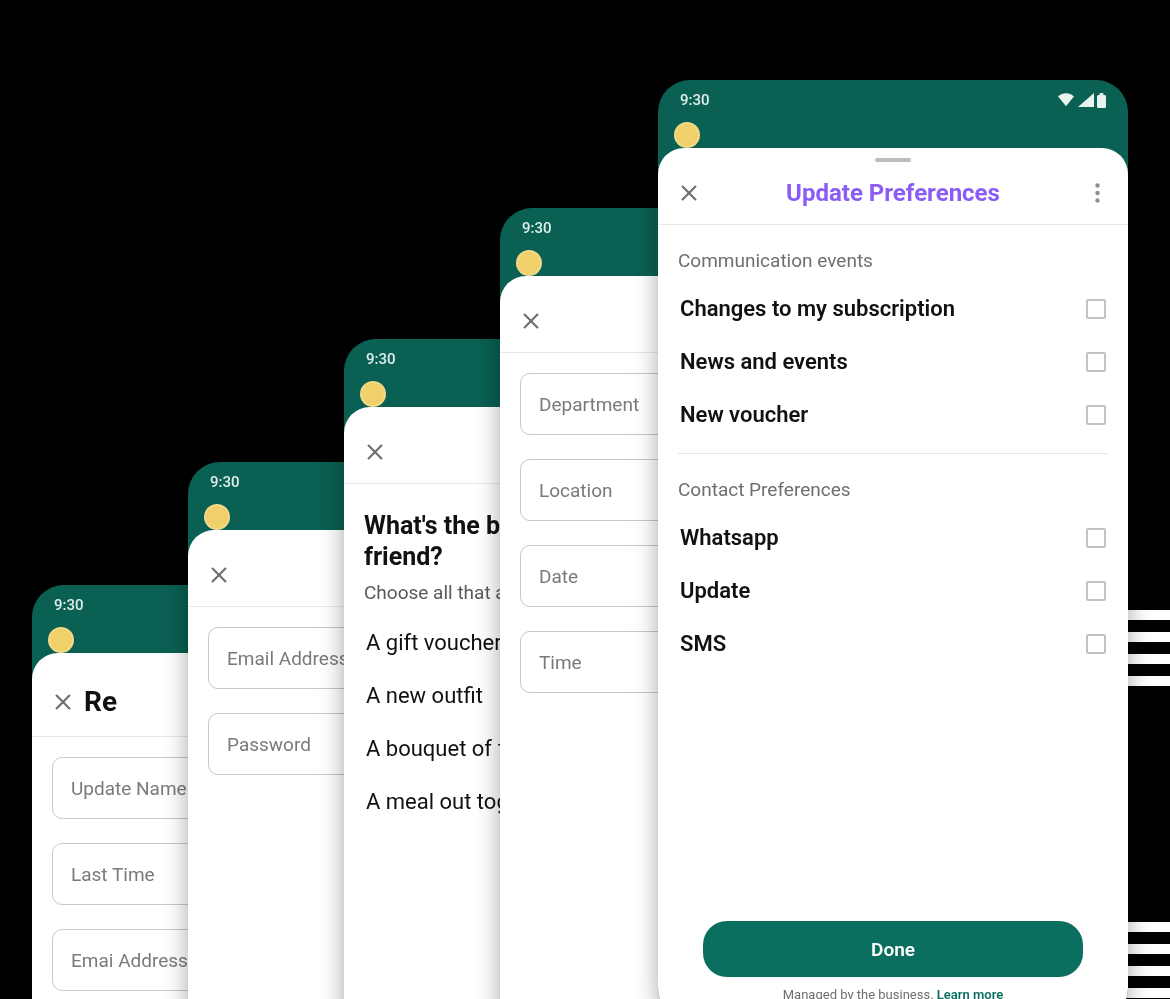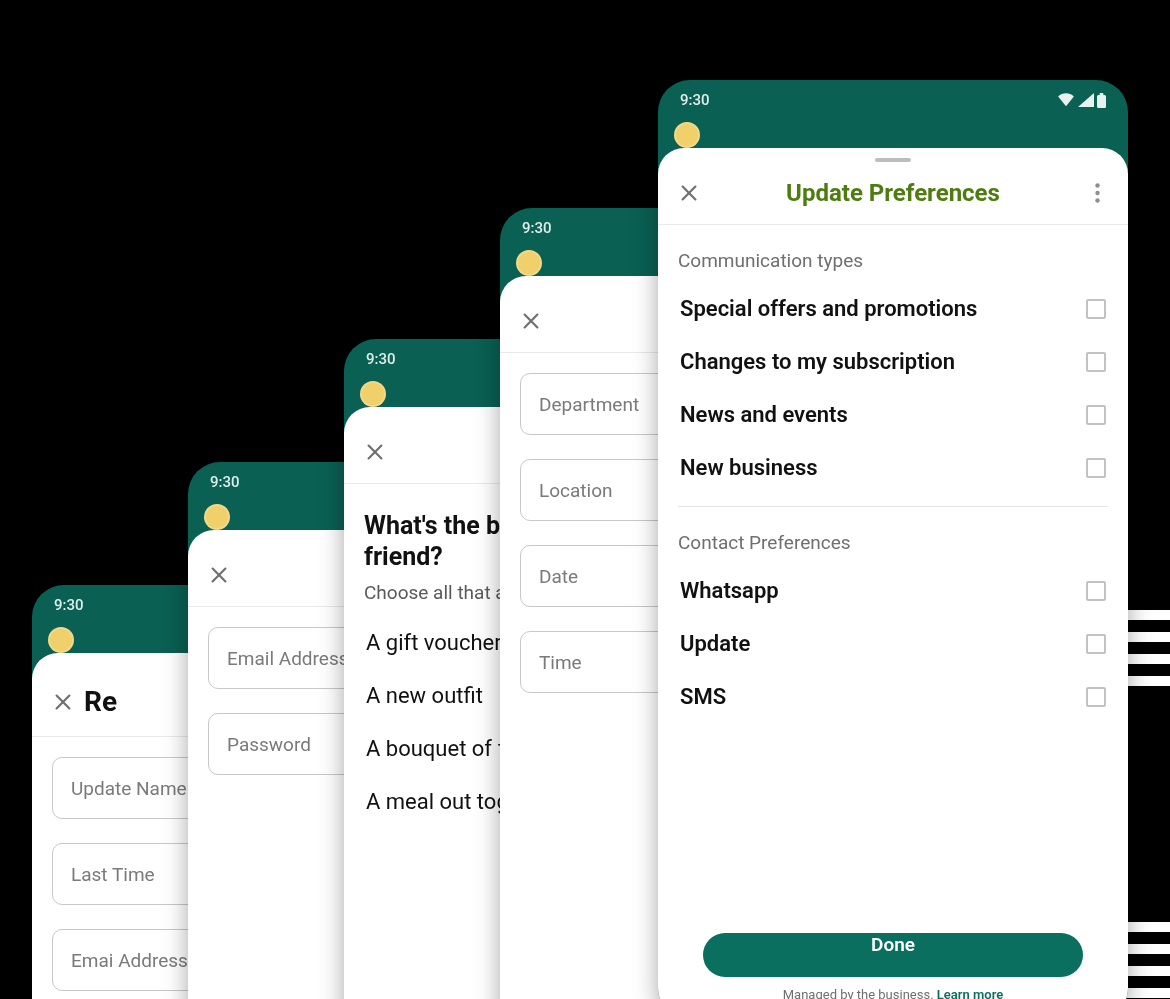--- a/index.html
+++ b/index.html
@@ -64,21 +64,21 @@
     width: 26px; height: 26px; display:flex; align-items:center; justify-content:center;
     color: #707070; cursor:pointer; flex-shrink:0;
   }
   .close-x svg { display:block; }
   .sheet-title {
     position: absolute;
     left: 0; right: 0;
     text-align: center;
     font-size: 24px;
     font-weight: 700;
-    color: #4d7c0f;
+    color: #8b5cf6;
     pointer-events: none;
   }
   .kebab {
     margin-left: auto;
     width: 26px; height: 26px;
     display:flex; align-items:center; justify-content:center;
     color: #8e8e8e; cursor:pointer;
   }
   .kebab svg { display:block; }
 
@@ -132,25 +132,25 @@
   }
 
   .footer {
     margin-top: auto;
     padding: 0 20px 18px 20px;
     display:flex; flex-direction:column; align-items:center; gap:10px;
   }
   .done-btn {
     width: 380px;
     max-width: 100%;
-    height: 44px;
+    height: 56px;
     background: #0a6f5f;
     color: #fff;
     border-radius: 24px;
-    display:flex; justify-content:center;
+    display:flex; align-items:center; justify-content:center;
     font-size: 19px; font-weight: 600;
     cursor: pointer;
   }
   .managed-line {
     font-size: 13px; color:#6f6f6f;
   }
   .managed-line .learn { color:#0a6f5f; font-weight:600; cursor:pointer; }
 
   .center-text {
     text-align:center; color:#0a6f5f; font-weight:700; font-size:19px;
@@ -347,35 +347,31 @@
       <div class="sheet-title">Update Preferences</div>
       <div class="kebab">
         <svg width="5" height="20" viewBox="0 0 5 20">
               <circle cx="2.5" cy="2.5" r="2.2" fill="currentColor"></circle>
               <circle cx="2.5" cy="10" r="2.2" fill="currentColor"></circle>
               <circle cx="2.5" cy="17.5" r="2.2" fill="currentColor"></circle>
             </svg>
       </div>
     </div>
 
-    <div class="section-label">Communication types</div>
-    <div class="check-row">
-      <span>Special offers and promotions</span>
-      <div class="checkbox"></div>
-    </div>
+    <div class="section-label">Communication events</div>
     <div class="check-row">
       <span>Changes to my subscription</span>
       <div class="checkbox"></div>
     </div>
     <div class="check-row">
       <span>News and events</span>
       <div class="checkbox"></div>
     </div>
     <div class="check-row">
-      <span>New business</span>
+      <span>New voucher</span>
       <div class="checkbox"></div>
     </div>
 
     <div class="divider-thin"></div>
 
     <div class="section-label">Contact Preferences</div>
     <div class="check-row">
       <span>Whatsapp</span>
       <div class="checkbox"></div>
     </div>

